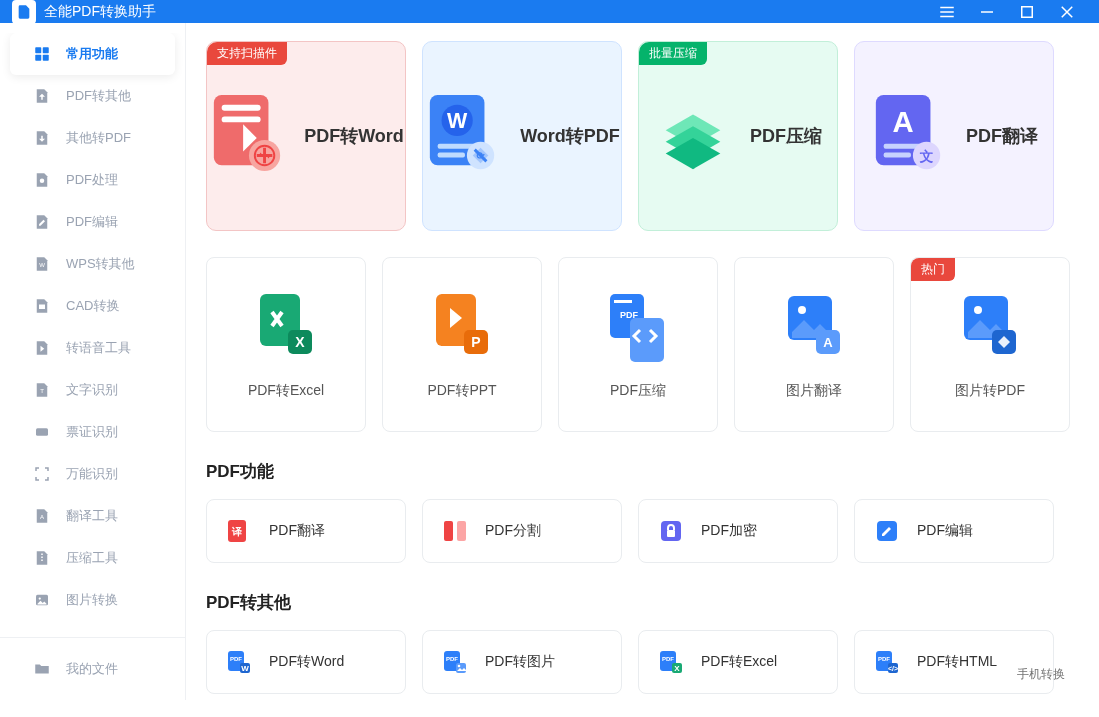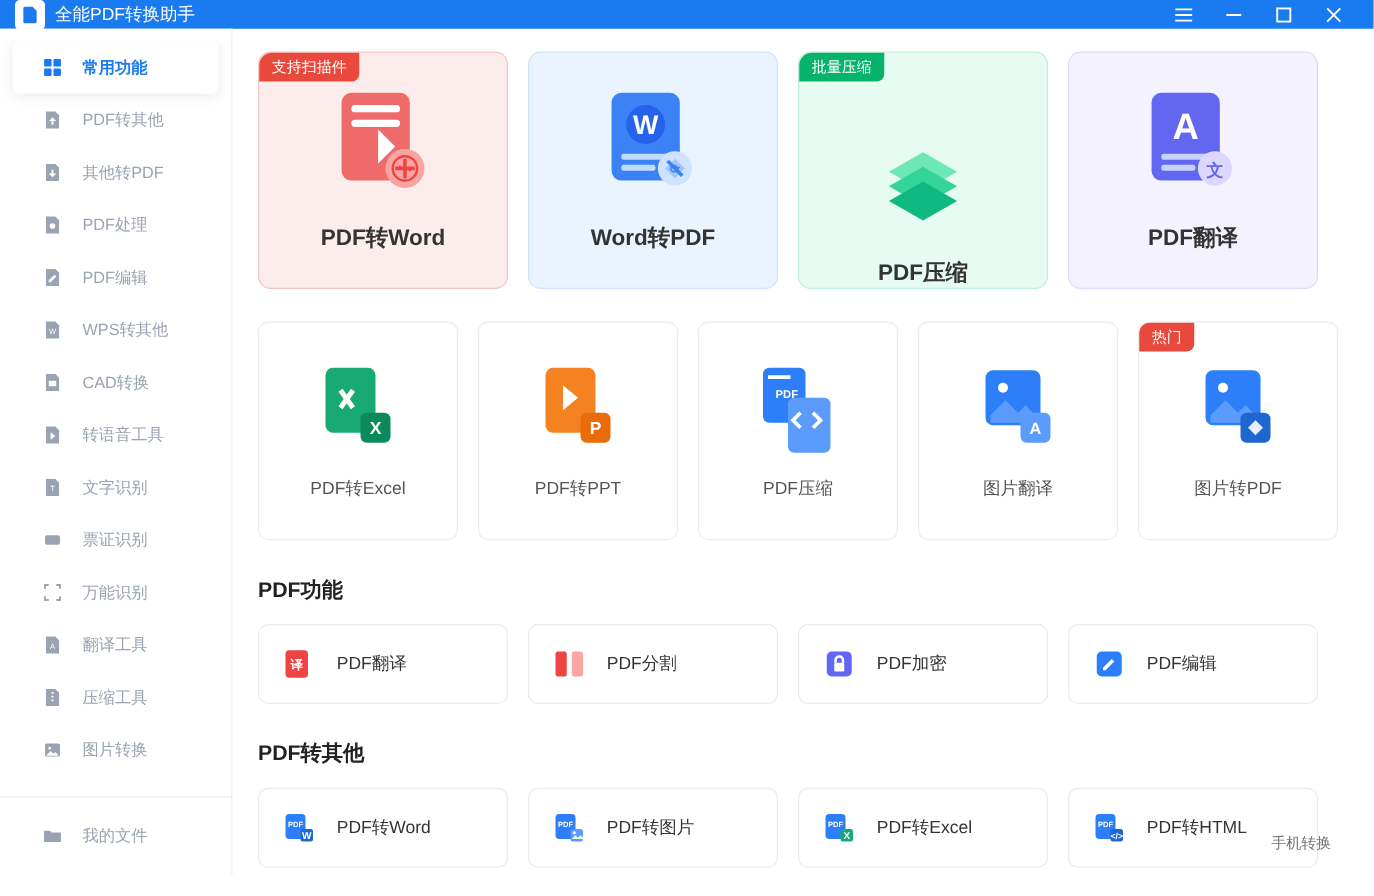--- a/index.html
+++ b/index.html
@@ -18,26 +18,26 @@
 .sidebar { width: 186px; background: #fff; border-right: 1px solid #eef0f3; display: flex; flex-direction: column; padding-top: 10px; }
 .sidebar-scroll { flex: 1; overflow-y: auto; }
 .sidebar-item { display: flex; align-items: center; height: 42px; padding: 0 22px; margin: 0 10px 0 10px; border-radius: 6px; cursor: pointer; color: #9aa3b2; font-size: 13px; }
 .sidebar-item.active { background: #fff; color: #1a7bf0; font-weight: 600; box-shadow: 0 2px 10px rgba(0,0,0,.08); align-items: center; }
 .sidebar-item .s-icon { width: 20px; height: 20px; margin-right: 14px; display: flex; align-items: center; justify-content: center; }
 .sidebar-item .s-icon svg { width: 18px; height: 18px; fill: currentColor; }
 .sidebar-footer { border-top: 1px solid #eef0f3; padding: 10px 0; text-align: right; }
 
 .main { flex: 1; overflow-y: auto; background: #fff; padding: 18px 20px 40px 20px; }
 .featured-row { display: flex; gap: 16px; margin-bottom: 26px; }
-.featured-card { position: relative; width: 200px; height: 190px; border-radius: 10px; border: 1px solid; display: flex; flex-direction: column; align-items: center; justify-content: center; gap: 18px; cursor: pointer; }
+.featured-card { position: relative; width: 200px; height: 190px; border-radius: 10px; border: 1px solid; display: flex; flex-direction: row; align-items: center; justify-content: center; gap: 18px; cursor: pointer; }
 .featured-card .fc-title { font-size: 18px; font-weight: 700; }
 .badge { position: absolute; top: 0; left: 0; padding: 3px 10px; font-size: 12px; color: #fff; border-radius: 10px 0 6px 0; }
 .fc-red   { background: #fdecec; border-color: #f3c5c5; color: #333; }
 .fc-blue  { background: #eaf4ff; border-color: #cfe3ff; color: #333; }
-.fc-green { background: #e6fbf2; border-color: #c2efd9; color: #333; justify-content: flex-end; }
+.fc-green { background: #e6fbf2; border-color: #c2efd9; color: #333; }
 .fc-violet{ background: #f4f2ff; border-color: #dedaff; color: #333; }
 .badge-red   { background: #e9483d; }
 .badge-green { background: #05b36b; }
 
 .small-row { display: flex; gap: 16px; margin-bottom: 28px; }
 .small-card { position: relative; width: 160px; height: 175px; border: 1px solid #e9ecef; border-radius: 8px; display: flex; flex-direction: column; align-items: center; justify-content: center; gap: 16px; cursor: pointer; color: #555; font-size: 14px; }
 
 .section-title { font-size: 17px; font-weight: 700; color: #222; margin: 8px 0 16px; }
 
 .func-row { display: flex; gap: 16px; margin-bottom: 28px; }

